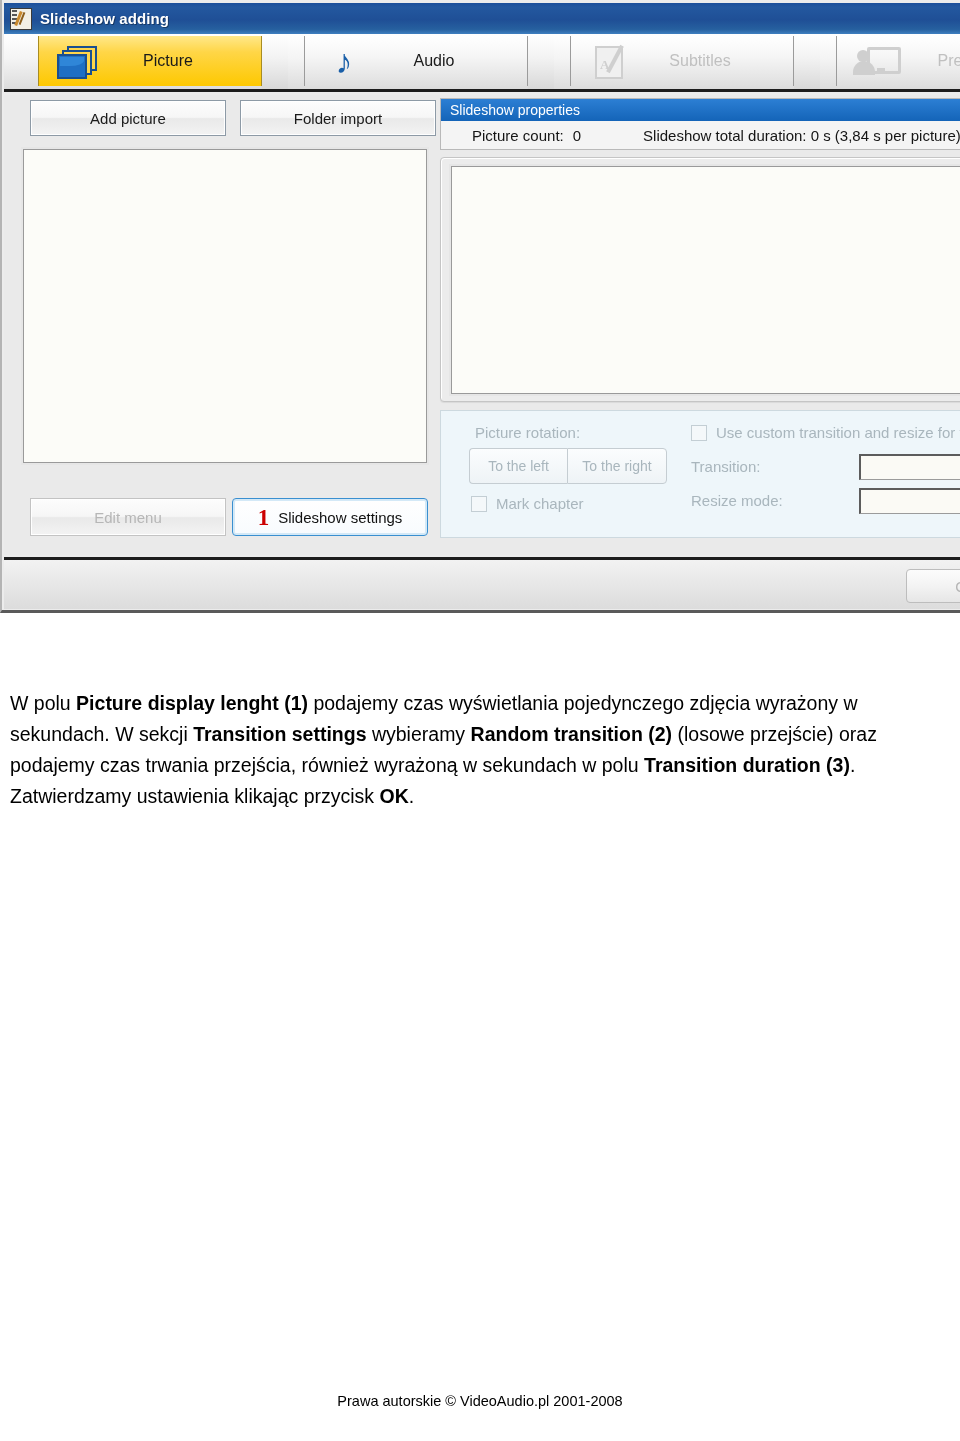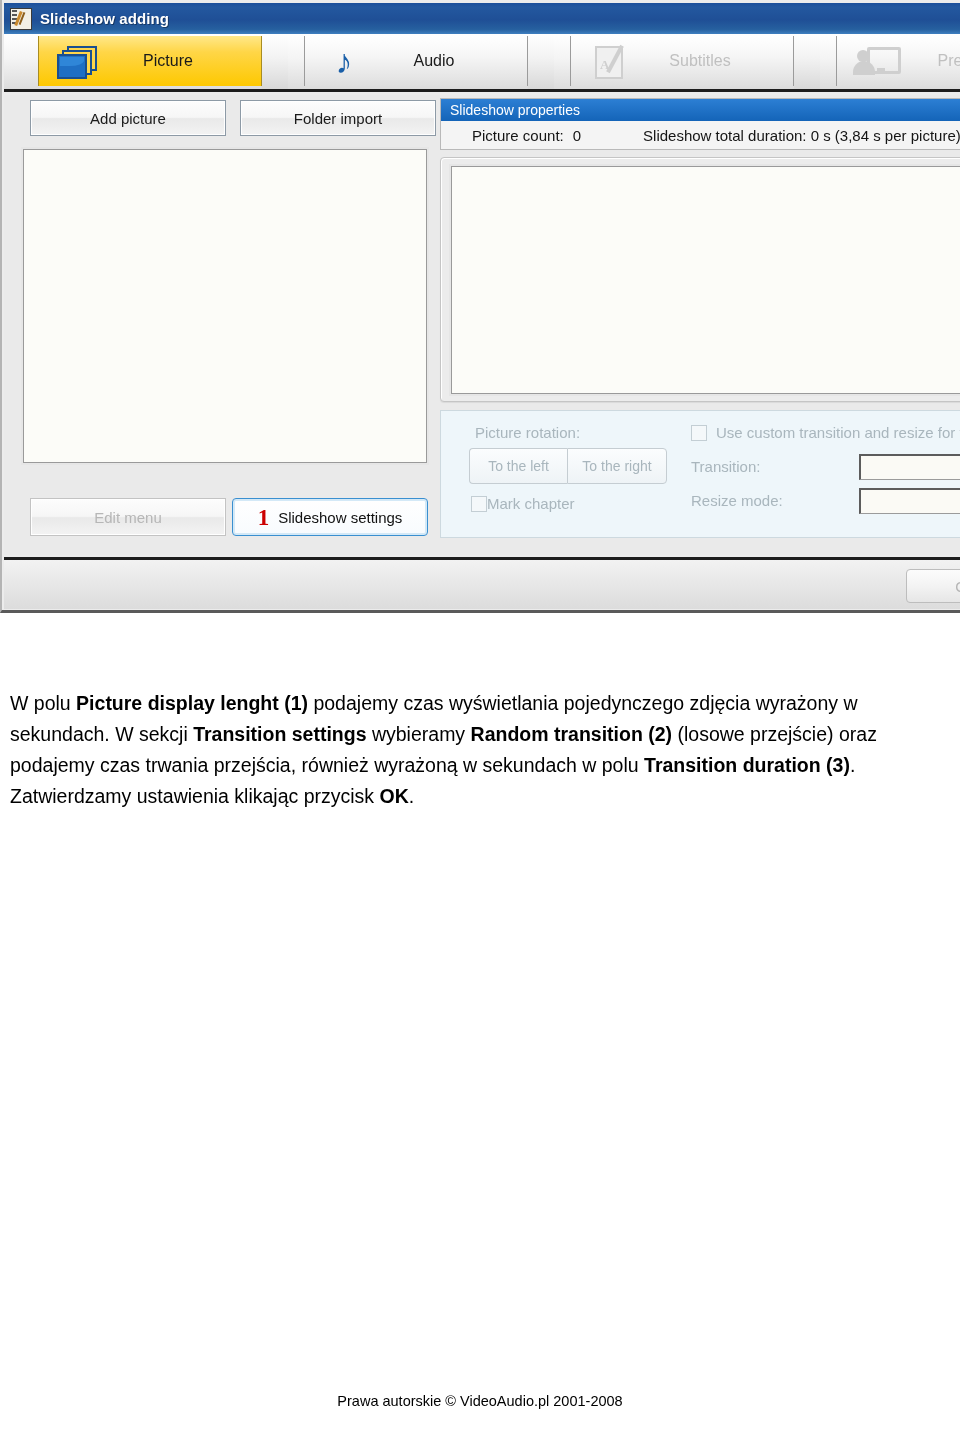--- a/index.html
+++ b/index.html
@@ -260,21 +260,21 @@
   #rotate-right-btn { position:absolute; left:126px; top:37px; width:100px; height:36px;
       border:1px solid #c5cdd2; border-radius:0 4px 4px 0;
       background:linear-gradient(to bottom,#fbfdfe 0%,#eef3f6 100%);
       display:flex; align-items:center; justify-content:center;
       font-size:14px; color:#a9b6bd; box-sizing:border-box; }
   .chk {
     width:16px; height:16px;
     background:#f4f8fa; border:1px solid #c3ced4;
     box-sizing:border-box; flex:0 0 auto;
   }
-  #mark-chapter-row { position:absolute; left:30px; top:84px; display:flex; align-items:center; }
+  #mark-chapter-row { position:absolute; left:30px; top:84px; display:flex; align-items:center; gap:9px; }
   #use-custom-row   { position:absolute; left:250px; top:13px; display:flex; align-items:center; gap:9px; }
   #transition-label { position:absolute; left:250px; top:47px; }
   #resize-mode-label{ position:absolute; left:250px; top:81px; }
   .combo {
     position:absolute;
     background:#fbfaf5;
     border:1px solid #9b9b9b;
     border-top:2px solid #5c5c5c;
     border-left:2px solid #5c5c5c;
     box-sizing:border-box;

